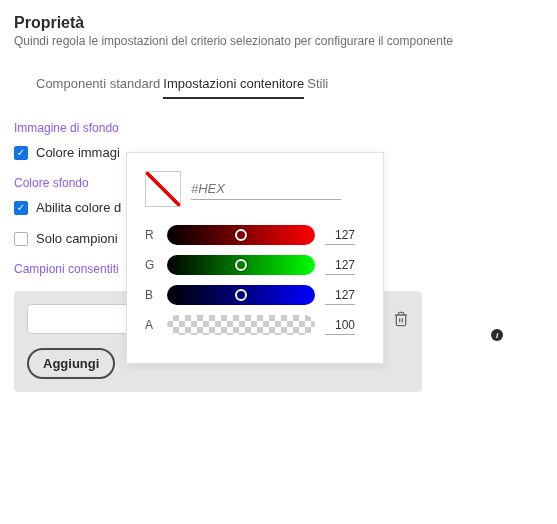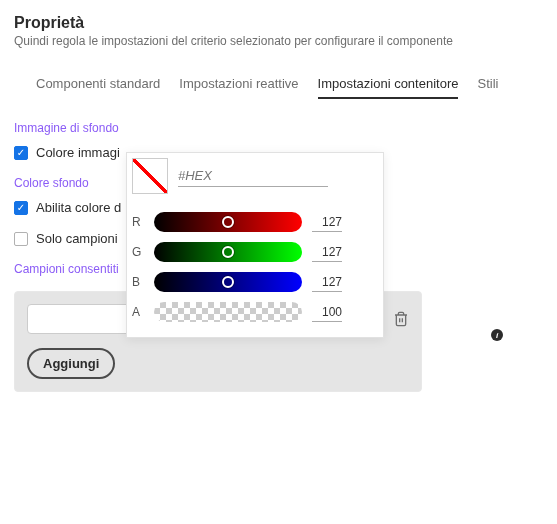--- a/index.html
+++ b/index.html
@@ -1,26 +1,26 @@
 <!DOCTYPE html>
 <html><head>
 <meta charset="utf-8">
 <style>
 * { box-sizing: border-box; margin: 0; padding: 0; font-family: -apple-system, BlinkMacSystemFont, "Segoe UI", Arial, sans-serif; }
 body { background: #fff; color: #333; width: 557px; height: 524px; padding: 14px 0 0 14px; font-size: 13px; }
 h2 { font-size: 16px; font-weight: 700; margin-bottom: 2px; color: #2c2c2c; }
 .subtitle { color: #6e6e6e; font-size: 12px; margin-bottom: 22px; }
-.tabs { display: flex; gap: 19px; border-bottom: none; margin-bottom: 22px; padding-left: 22px; align-items: flex-end; }
+.tabs { display: flex; gap: 3px; border-bottom: none; margin-bottom: 22px; padding-left: 22px; align-items: flex-end; }
 .tab { padding: 6px 0; color: #6e6e6e; font-size: 13px; cursor: pointer; border-bottom: 2px solid transparent; }
 .tab.active { color: #2c2c2c; border-bottom: 2px solid #2c2c2c; }
 .section-label { color: #8b5cf6; font-size: 12px; margin-bottom: 10px; }
 .checkbox-row { display: flex; align-items: center; gap: 8px; margin-bottom: 16px; color: #2c2c2c; }
 .chk { width: 14px; height: 14px; border: 1px solid #b1b1b1; border-radius: 2px; display: inline-flex; align-items: center; justify-content: center; cursor: pointer; font-size: 10px; color: #fff; }
 .chk.checked { background: #1473e6; border-color: #1473e6; }
-.popover { position: absolute; left: 126px; top: 152px; width: 258px; background: #fff; border: 1px solid #e1e1e1; box-shadow: 0 2px 10px rgba(0,0,0,0.08); padding: 5px; z-index: 10; }
+.popover { position: absolute; left: 126px; top: 152px; width: 258px; background: #fff; border: 1px solid #e1e1e1; box-shadow: 0 2px 10px rgba(0,0,0,0.08); padding: 18px; z-index: 10; }
 .hexrow { display: flex; align-items: center; gap: 10px; margin-bottom: 18px; }
 .swatch { width: 36px; height: 36px; border: 1px solid #ccc; background: linear-gradient(to top right, transparent 47%, red 47%, red 53%, transparent 53%); }
 .hexinput { border: none; border-bottom: 1px solid #aaa; font-style: italic; color: #888; font-size: 13px; width: 150px; padding: 3px 0; }
 .sliderrow { display: flex; align-items: center; gap: 10px; margin-bottom: 10px; }
 .chan { width: 12px; color: #555; font-size: 12px; }
 .track { position: relative; height: 20px; width: 148px; border-radius: 10px; cursor: pointer; }
 .track.r { background: linear-gradient(to right, #000, #f00); }
 .track.g { background: linear-gradient(to right, #000, #0f0); }
 .track.b { background: linear-gradient(to right, #000, #00f); }
 .track.a { background: repeating-conic-gradient(#ccc 0 25%, #fff 0 50%) 0 0/12px 12px; border-radius: 10px; }
@@ -36,21 +36,20 @@
 .section-block { margin-bottom: 6px; }
 </style>
 </head>
 <body>
 
 <h2>Proprietà</h2>
 <div class="subtitle">Quindi regola le impostazioni del criterio selezionato per configurare il componente</div>
 
 <div class="tabs">
   <div class="tab">Componenti standard</div>
-  <div class="tab">Impostazioni reattive</div>
   <div class="tab active">Impostazioni contenitore</div>
   <div class="tab">Stili</div>
 </div>
 
 <div class="section-block">
   <div class="section-label">Immagine di sfondo</div>
   <div class="checkbox-row">
     <span class="chk checked">✓</span>
     <span>Colore immagi</span>
   </div>

